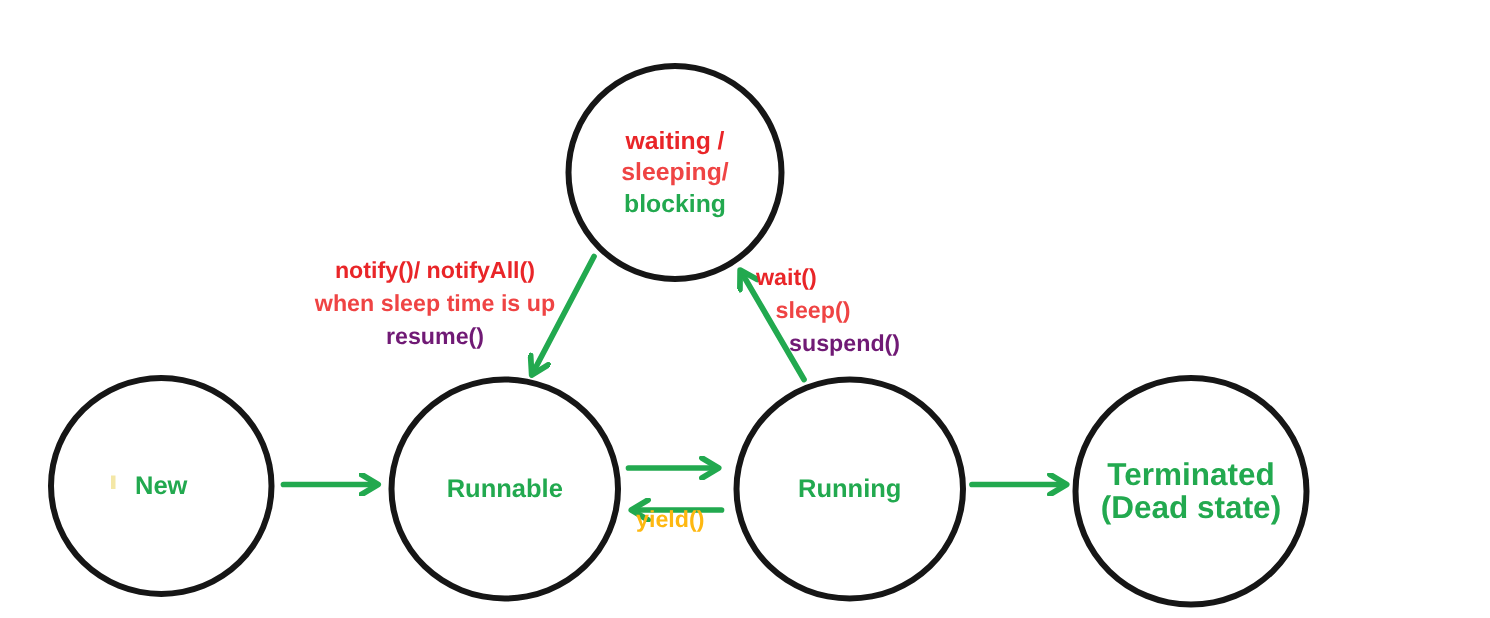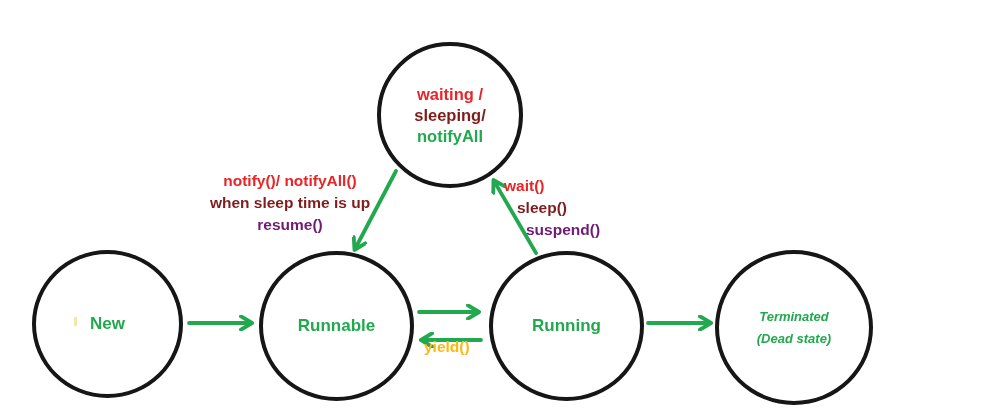--- a/index.html
+++ b/index.html
@@ -15,24 +15,24 @@
   .circle{
     position:absolute;border:4px solid #161616;border-radius:50%;
     background:#ffffff;box-sizing:border-box;
     display:flex;flex-direction:column;justify-content:center;
     text-align:center;font-weight:700;
   }
   .c-waiting{left:377px;top:42px;width:146px;height:146px;font-size:16.5px;line-height:21px;}
   .c-new{left:32px;top:250px;width:151px;height:148px;font-size:17px;}
   .c-runnable{left:259px;top:251px;width:155px;height:150px;font-size:17px;}
   .c-running{left:489px;top:251px;width:155px;height:150px;font-size:17px;}
-  .c-terminated{left:715px;top:250px;width:158px;height:155px;font-size:13px;line-height:22px;font-style:italic;}
+  .c-terminated{left:715px;top:250px;width:158px;height:155px;font-size:21px;line-height:22px;}
   .green{color:#22a94f;}
   .red{color:#e92528;}
-  .blue{color:#7f1d1d;}
+  .blue{color:#ef4444;}
   .purple{color:#701a75;}
   .orange{color:#feb811;}
   .lbl{
     position:absolute;font-weight:700;font-size:15.5px;line-height:22px;white-space:nowrap;
   }
   .lbl-left{left:190px;top:170px;width:200px;text-align:center;}
   .lbl-wait{left:504px;top:175px;}
   .lbl-sleep{left:517px;top:197px;}
   .lbl-suspend{left:526px;top:219px;}
   .lbl-yield{left:424px;top:336px;}
@@ -57,21 +57,21 @@
       <line x1="481" y1="340" x2="422" y2="340" marker-end="url(#ah)"></line>
       <line x1="648" y1="323" x2="710" y2="323" marker-end="url(#ah)"></line>
       <line x1="396" y1="171" x2="355" y2="249" marker-end="url(#ah)"></line>
       <line x1="536" y1="253" x2="494" y2="181" marker-end="url(#ah)"></line>
     </g>
   </svg>
 
   <div class="circle c-waiting">
     <span class="red">waiting /</span>
     <span class="blue">sleeping/</span>
-    <span class="green">notifyAll</span>
+    <span class="green">blocking</span>
   </div>
 
   <div class="circle c-new">
     <span class="green">New</span>
   </div>
 
   <div class="circle c-runnable">
     <span class="green">Runnable</span>
   </div>
 

